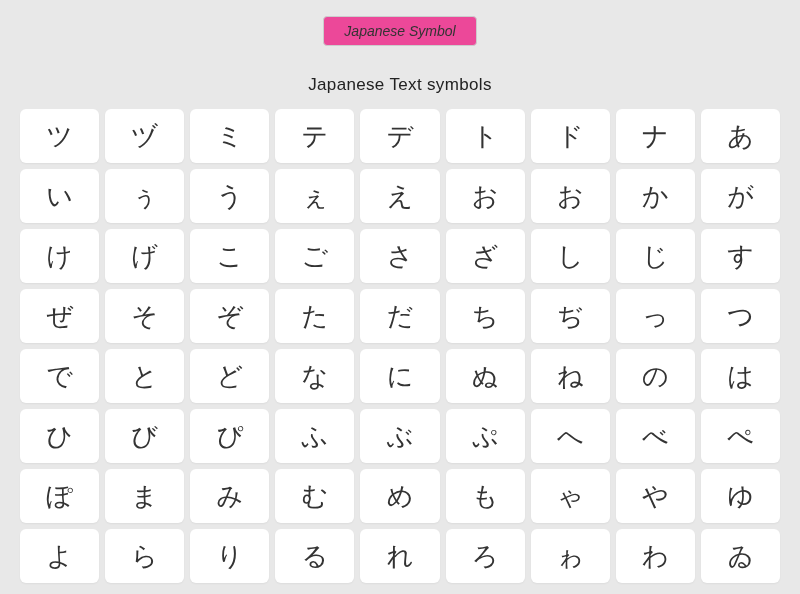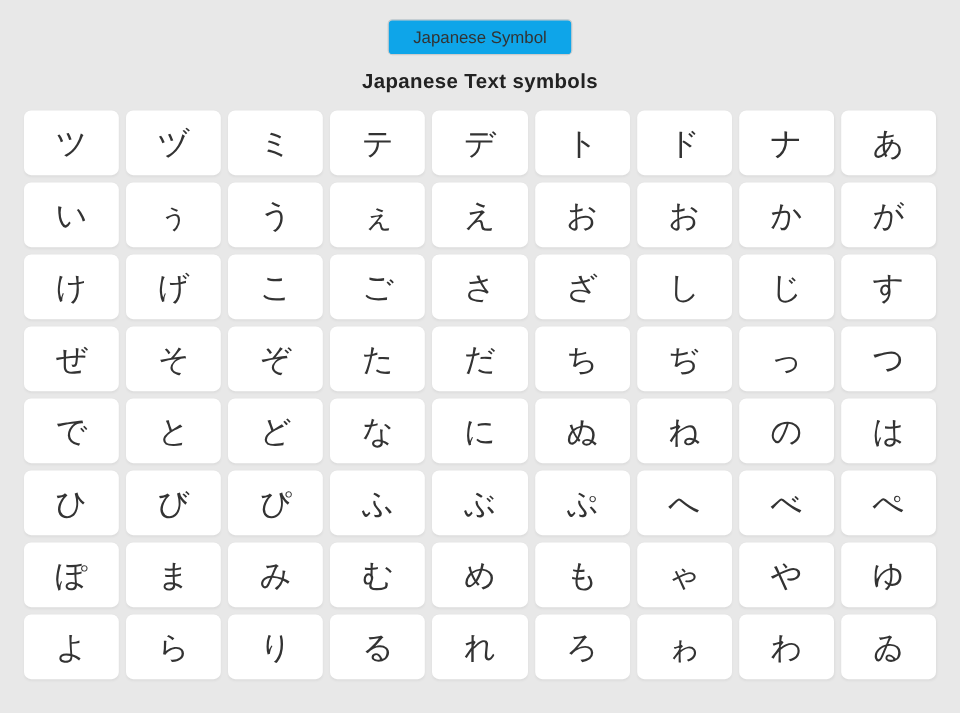--- a/index.html
+++ b/index.html
@@ -8,34 +8,35 @@
       background-color: #e8e8e8;
       font-family: sans-serif;
       display: flex;
       flex-direction: column;
       align-items: center;
       padding: 10px 20px 20px;
       min-height: 594px;
     }
 
     .top-button {
-      background: #0ea5e9;
+      background: #ec4899;
       border: 1px solid #ccc;
       border-radius: 4px;
       padding: 6px 20px;
       font-size: 14px;
       color: #333;
       cursor: pointer;
-      margin-bottom: 12px;
+      margin-bottom: 29px;
       margin-top: 6px;
+      font-style: italic;
     }
 
     .page-title {
       font-size: 17px;
-      font-weight: bold;
+      font-weight: normal;
       color: #222;
       margin-bottom: 14px;
       letter-spacing: 0.02em;
     }
 
     .grid {
       display: grid;
       grid-template-columns: repeat(9, 1fr);
       gap: 6px;
       width: 100%;

